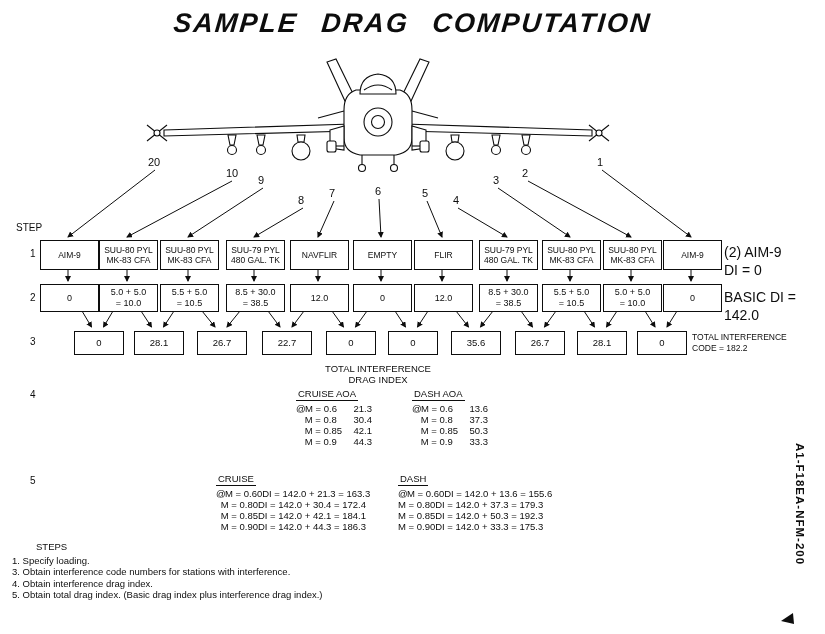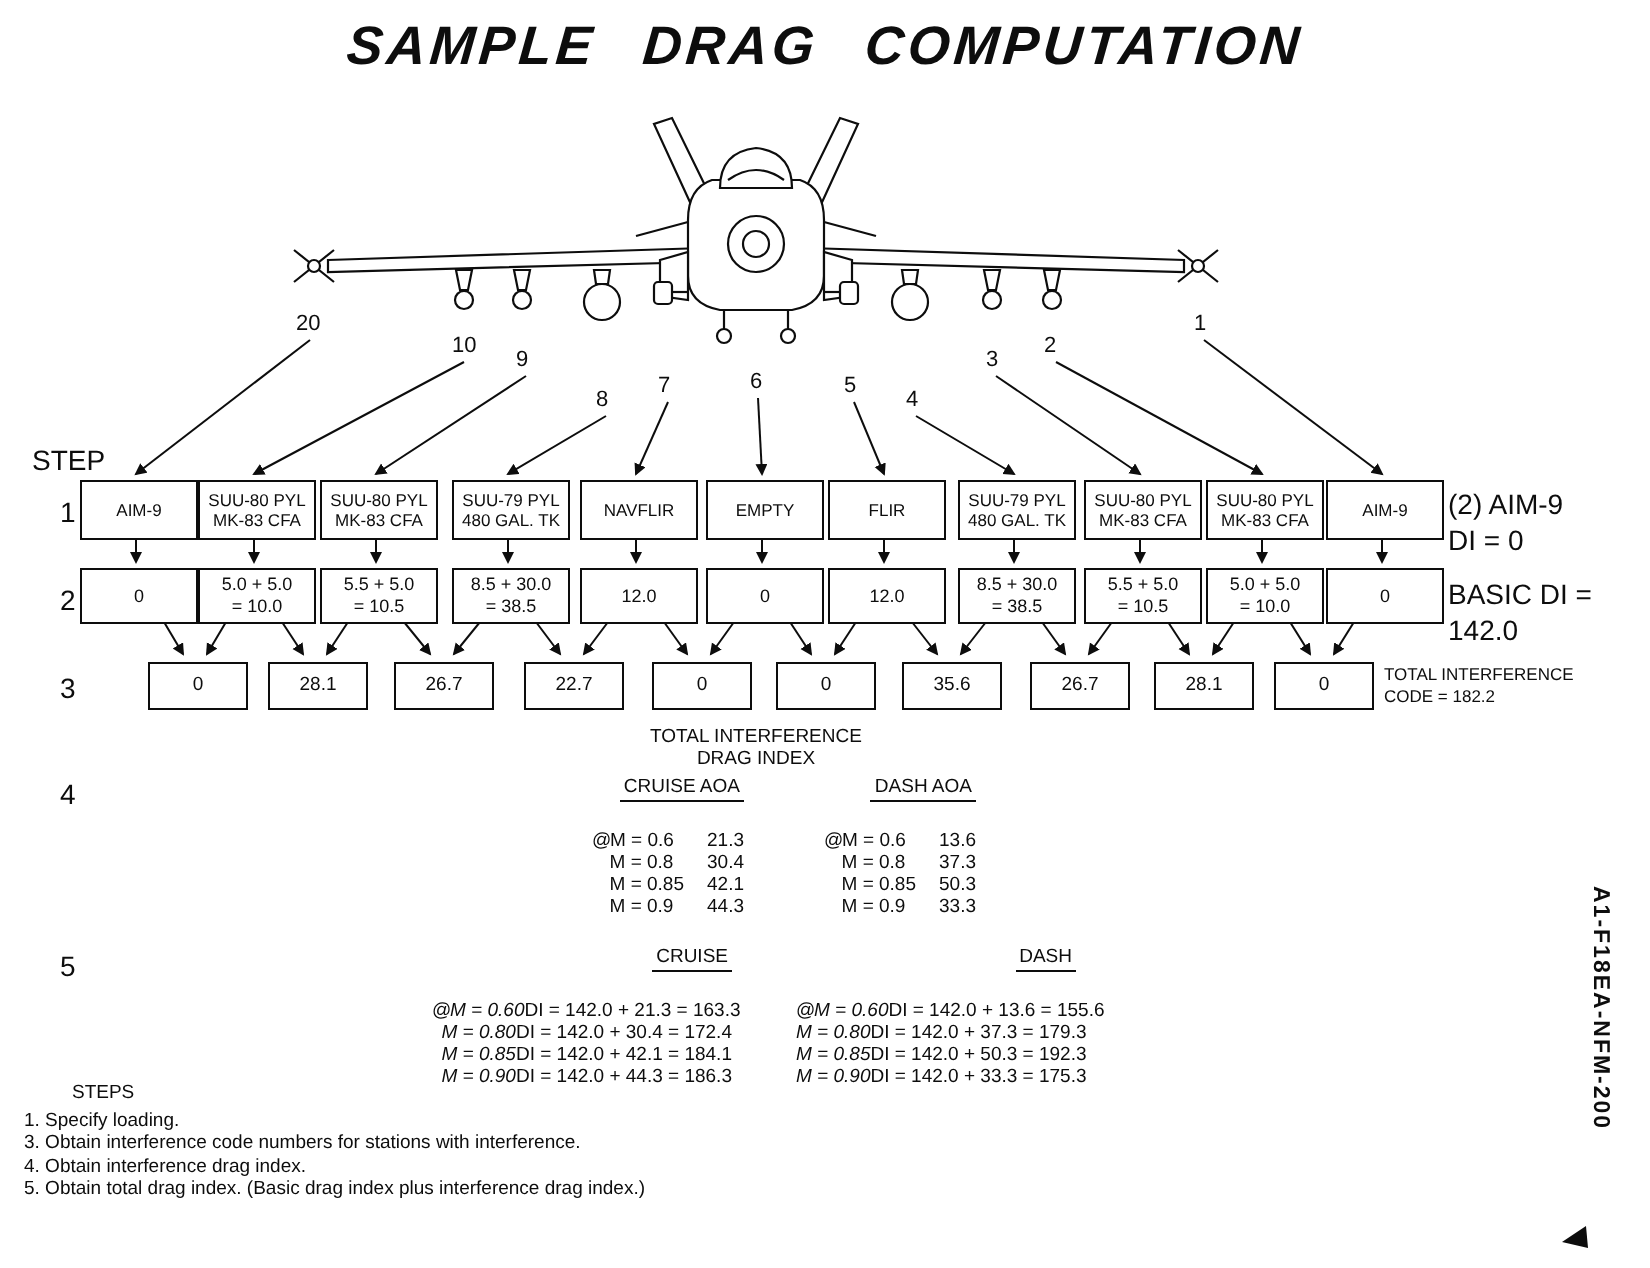--- a/index.html
+++ b/index.html
@@ -9,31 +9,31 @@
   .title{top:8px;left:0;width:100%;text-align:center;font-size:27px;font-weight:bold;
     font-style:italic;letter-spacing:2px;word-spacing:14px;transform:skewX(-5deg);}
   svg.layer{position:absolute;left:0;top:0;pointer-events:none;}
   .box{position:absolute;border:1px solid #0d0d0d;background:#fff;display:flex;
     flex-direction:column;align-items:center;justify-content:center;text-align:center;
     font-size:8.5px;line-height:1.2;}
   .r1{top:240px;width:57px;height:28px;}
   .r2{top:284px;width:57px;height:26px;font-size:9px;}
   .r3{top:331px;width:48px;height:22px;font-size:9.5px;}
   .sta{position:absolute;font-size:11px;}
-  .steplbl{position:absolute;font-size:14px;}
+  .steplbl{position:absolute;font-size:10px;}
   .note{position:absolute;font-size:14px;line-height:1.3;}
   .heading{position:absolute;font-size:9.5px;line-height:11px;text-align:center;}
   .col{position:absolute;}
-  .colhead{text-align:right;font-size:9.5px;margin-bottom:16px;}
+  .colhead{text-align:left;font-size:9.5px;margin-bottom:4px;}
   .ul{border-bottom:1px solid #0d0d0d;padding:0 2px 1px 2px;}
   .trow{display:flex;font-size:9.5px;line-height:11px;white-space:nowrap;}
   .at{width:9px;}
   .ml4{width:50px;}
   .vl4{flex:1;text-align:right;}
-  .ml5{width:52px;font-style:italic;}
+  .ml5{width:52px;}
   .vl5{flex:1;text-align:right;}
   .stepsblk{position:absolute;left:8px;top:541px;font-size:9.5px;line-height:11.5px;}
   .stepsblk .hd{margin-bottom:2px;margin-left:28px;}
   .stepsblk .it{margin-left:4px;}
   .docref{position:absolute;left:794px;top:443px;writing-mode:vertical-rl;
     font-size:11.5px;font-weight:bold;letter-spacing:1px;}
 </style>
 </head>
 <body>
 

